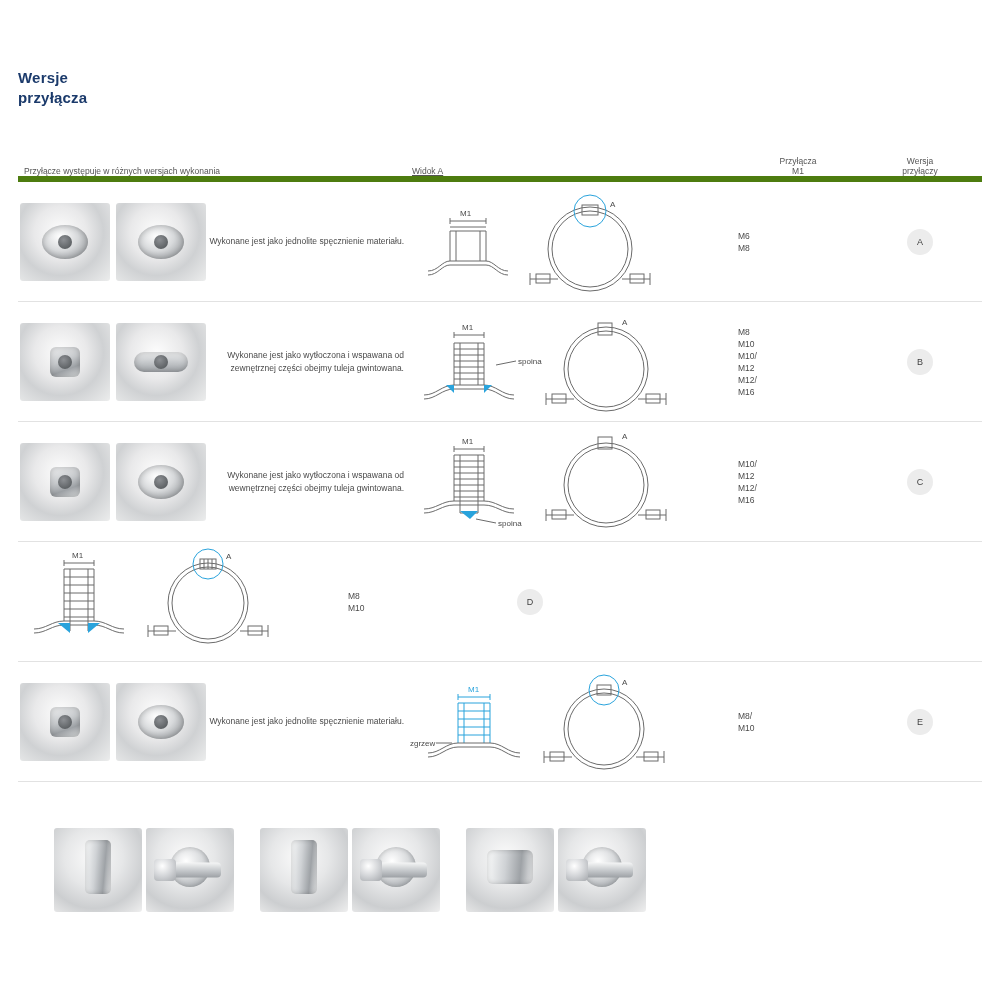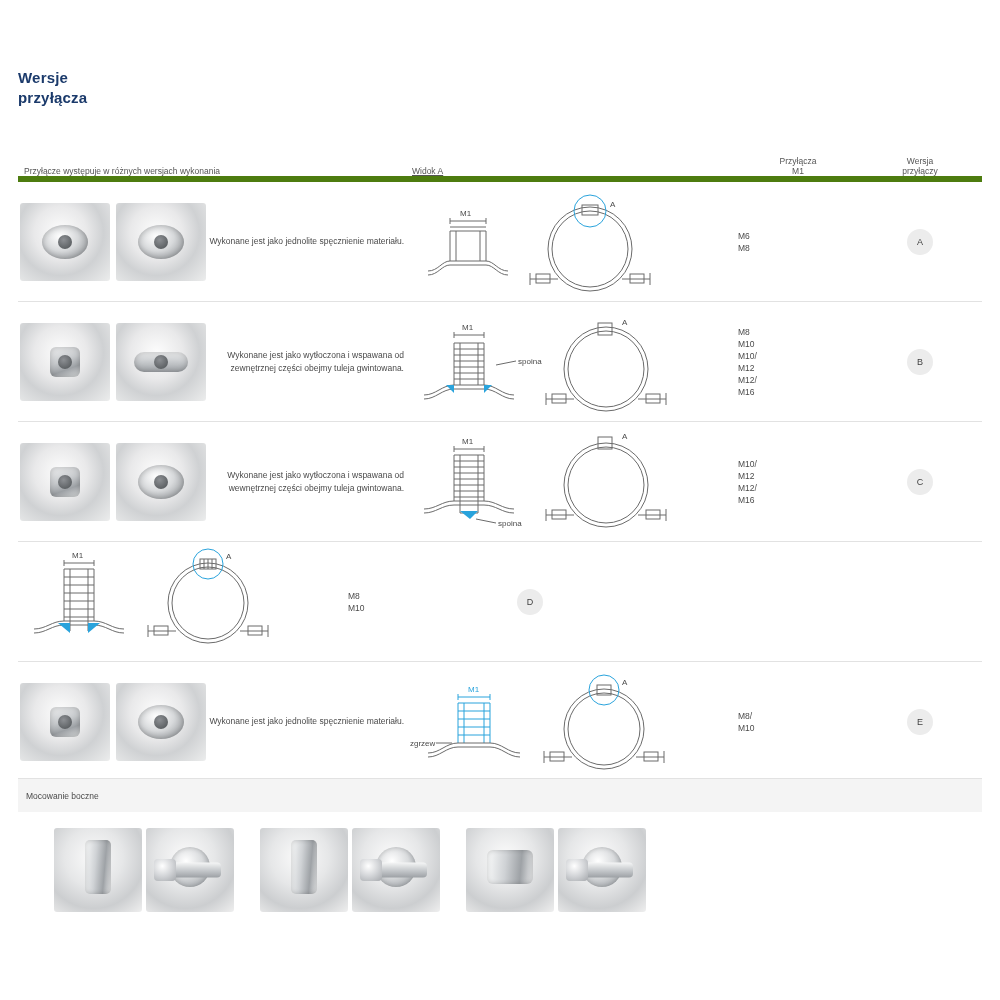--- a/index.html
+++ b/index.html
@@ -401,23 +401,20 @@
       </div>
       <div class="c3" style="white-space:pre-line">M8/
 M10</div>
       <div class="c4">
           <div class="badge">E</div>
         </div>
     </div>
 
   </div>
 
-  <div class="side-head" style="top: 778px;">
-    <span>Mocowanie boczne</span>
-  </div>
 
   <div class="side-photos" style="top: 828px;">
     <div class="side-pair" style="margin-left: 36px;">
       <div class="sph">
           <div class="body"></div>
         </div>
       <div class="sph disc">
           <div class="body"></div>
           <div class="bolt"></div>
           <div class="head"></div>

